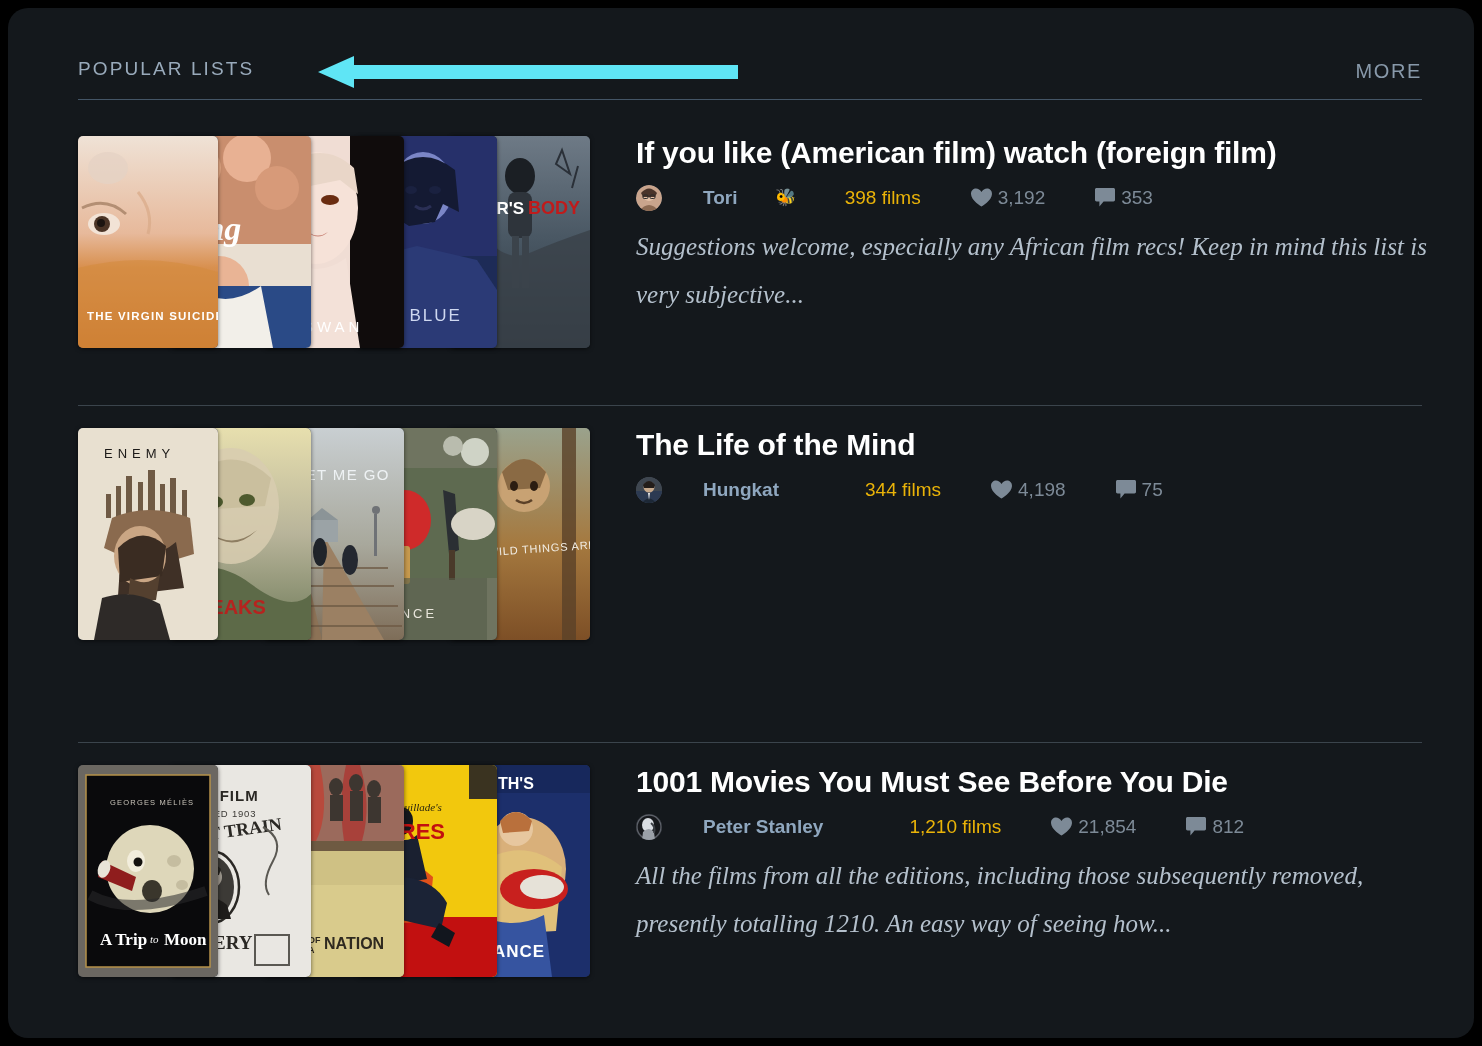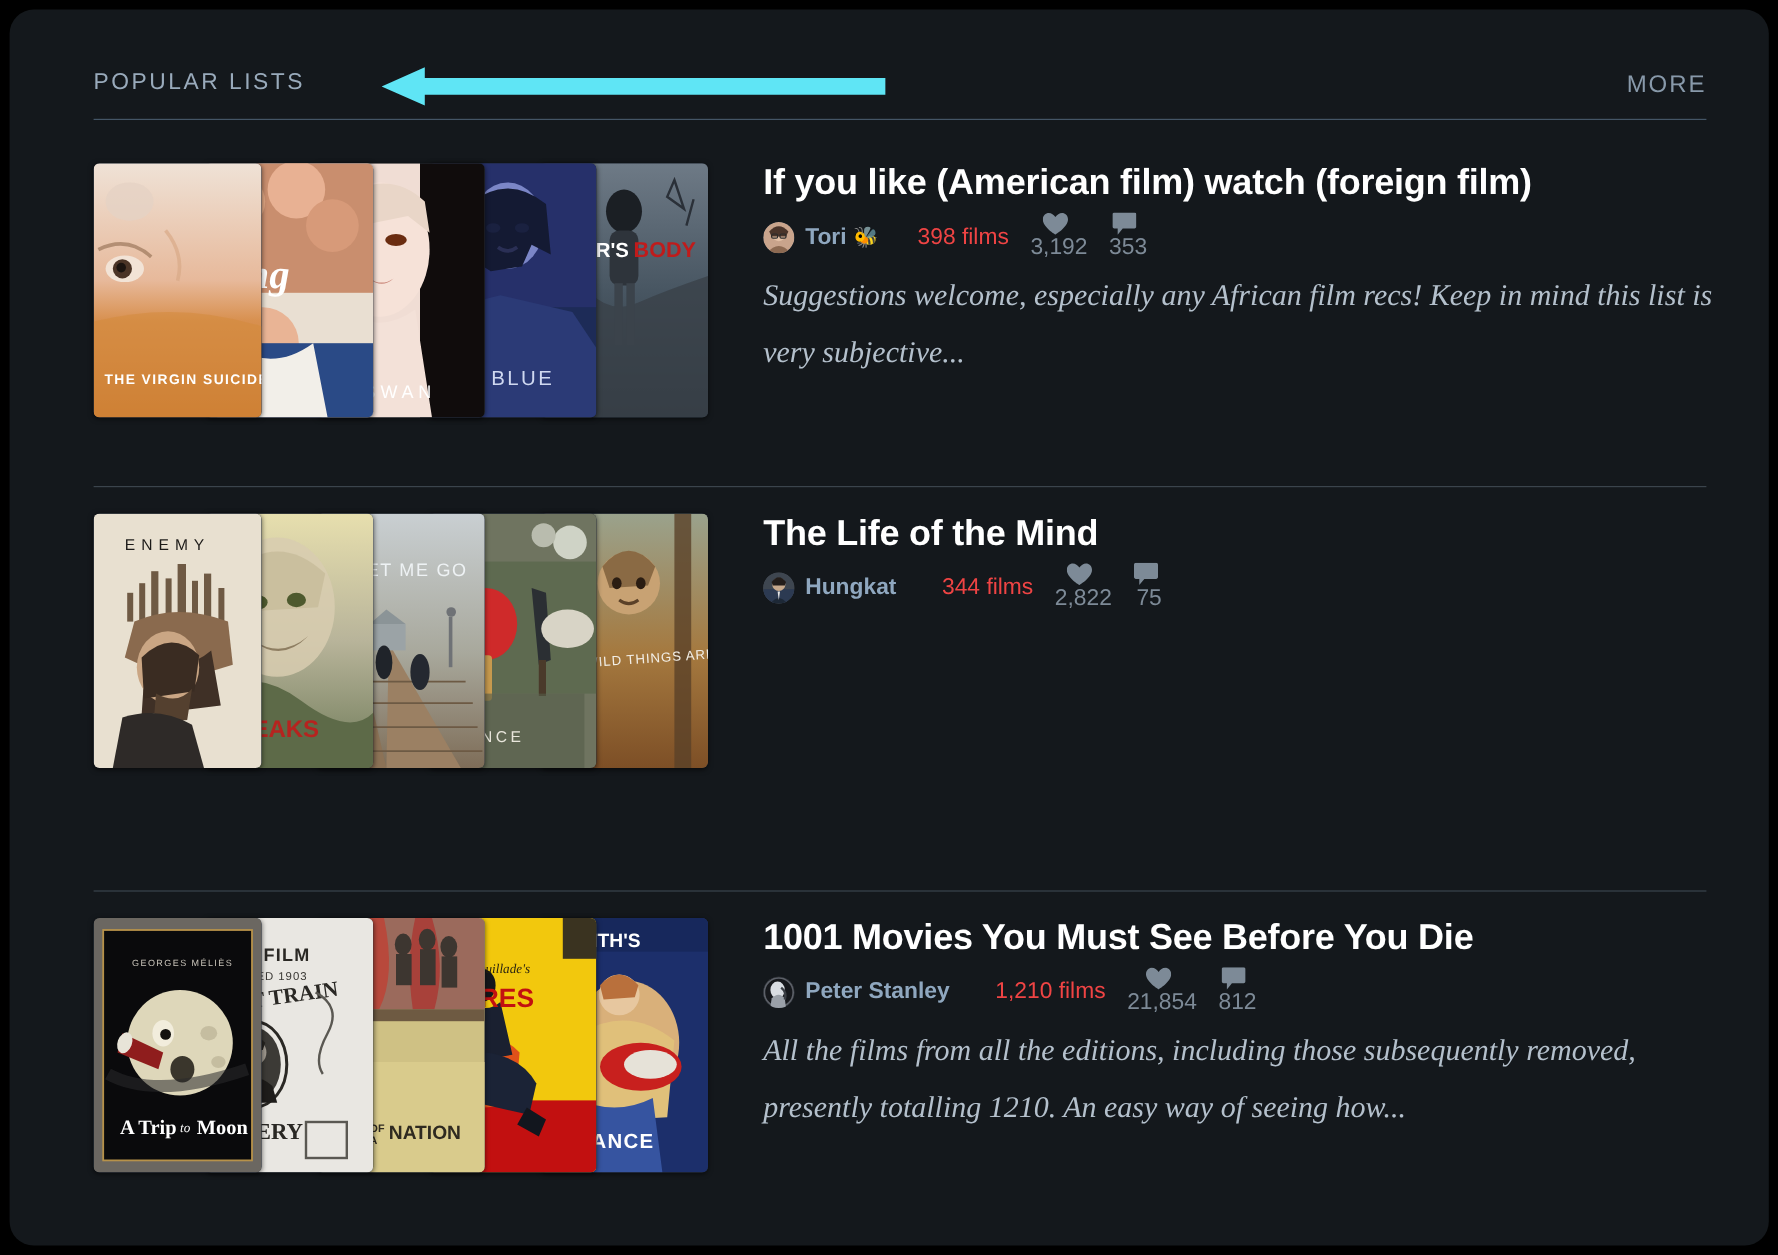--- a/index.html
+++ b/index.html
@@ -128,20 +128,21 @@
     line-height: 1.15;
     text-decoration: none;
     display: block;
     white-space: nowrap;
   }
   .list-stats {
     display: flex;
     align-items: center;
     margin-top: 14px;
     height: 26px;
+    gap: 32px;
   }
   .avatar {
     width: 26px;
     height: 26px;
     border-radius: 50%;
     overflow: hidden;
     flex: 0 0 auto;
     margin-right: 9px;
     background: #4a5058;
   }
@@ -153,32 +154,31 @@
     text-decoration: none;
     white-space: nowrap;
   }
   .author-badge {
     font-size: 17px;
     margin-left: 6px;
     line-height: 1;
   }
   .film-count {
     font-size: 19px;
-    color: #ef4444;
-    margin-left: 32px;
+    color: #eab308;
+    margin-left: 16px;
     white-space: nowrap;
   }
   .stat {
     display: flex;
     align-items: center;
     margin-left: 18px;
     color: #7d8a97;
     font-size: 19px;
     white-space: nowrap;
-    flex-direction: column;
   }
   .stat .glyph {
     display: inline-block;
     margin-right: 6px;
     line-height: 0;
   }
   .stat svg { display: block; }
 
   .list-desc {
     font-family: "Liberation Serif", serif;
@@ -456,21 +456,21 @@
         </span>
         <a class="author" href="#">Hungkat</a>
         <span class="author-badge"></span>
         <span class="film-count">344 films</span>
         <span class="stat">
           <span class="glyph">
             <svg width="21" height="19" viewBox="0 0 21 19">
                 <path d="M10.5 18.5C10.5 18.5 0 12.2 0 5.9 0 2.5 2.4 0.5 5 0.5c2.1 0 4.2 1.5 5.5 3.4C11.8 2 13.9 0.5 16 0.5c2.6 0 5 2 5 5.4 0 6.3-10.5 12.6-10.5 12.6z" fill="#7d8a97"></path>
               </svg>
           </span>
-          <span>2,822</span>
+          <span>4,198</span>
         </span>
         <span class="stat">
           <span class="glyph">
             <svg width="20" height="19" viewBox="0 0 20 19">
                 <path d="M1.6 0h16.8C19.3 0 20 0.7 20 1.6v10.2c0 0.9-0.7 1.6-1.6 1.6H8.6L4.4 18.6V13.4H1.6C0.7 13.4 0 12.7 0 11.8V1.6C0 0.7 0.7 0 1.6 0z" fill="#7d8a97"></path>
               </svg>
           </span>
           <span>75</span>
         </span>
       </div>

